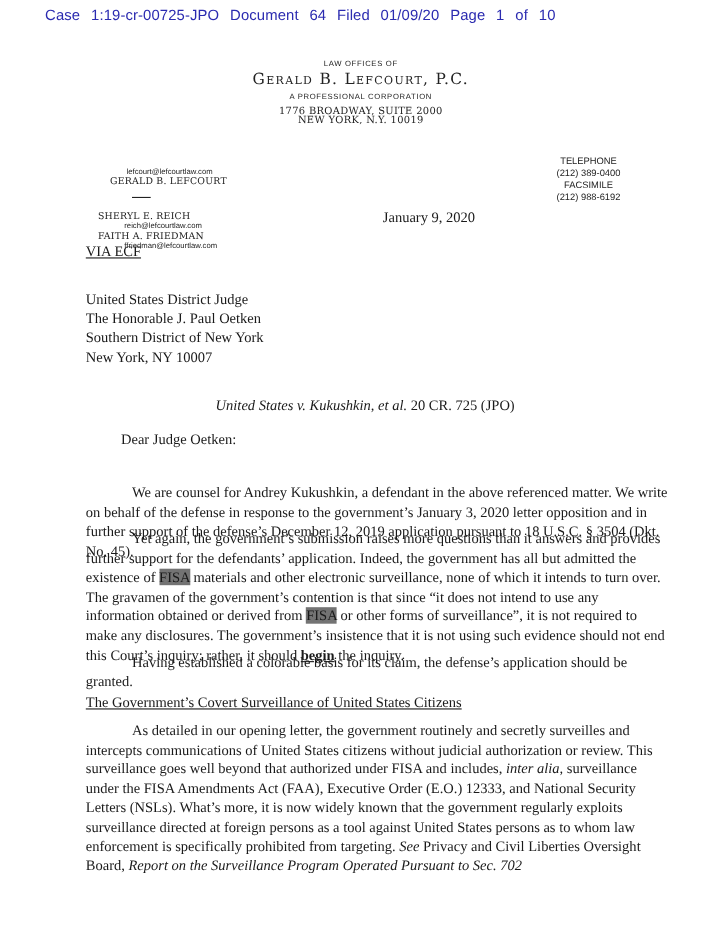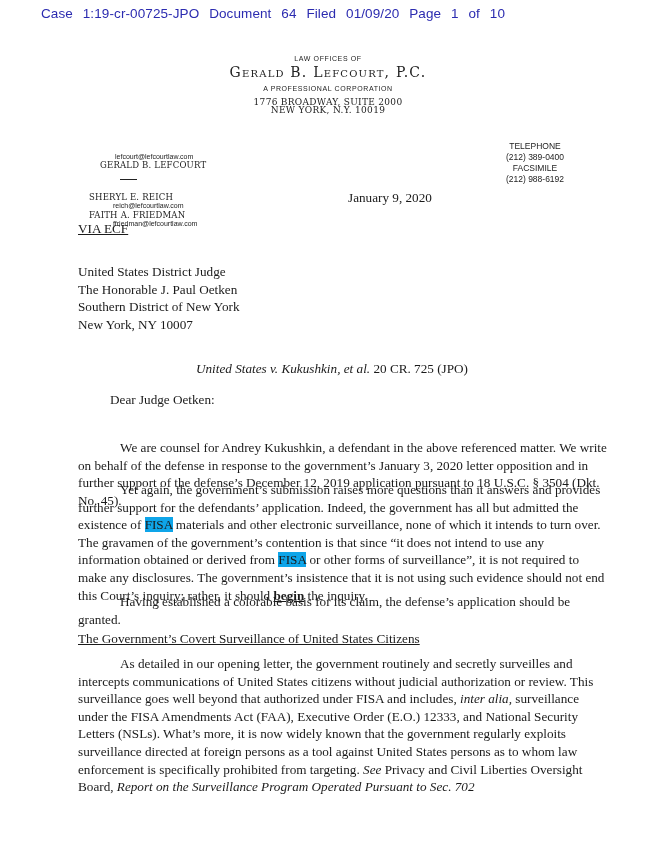--- a/index.html
+++ b/index.html
@@ -10,21 +10,21 @@
     .lh-name { font-family: "DejaVu Serif", serif; font-size: 14px; letter-spacing: 1.2px; text-align: center; left: 0; width: 656px; color: #222; font-variant: small-caps; }
     .lh-addr { font-family: "DejaVu Serif", serif; font-size: 9px; letter-spacing: 0.3px; text-align: center; left: 0; width: 656px; color: #222; }
     .atty-name { font-family: "DejaVu Serif", serif; font-size: 8.5px; letter-spacing: 0.2px; color: #222; }
     .atty-email { font-family: "Liberation Sans", sans-serif; font-size: 7px; color: #222; }
     .contact { font-family: Liberation Sans, sans-serif; font-size: 8.5px; color: #222; text-align: center; width: 130px; left: 470px; line-height: 11px; }
     .dash { left: 120px; top: 179px; width: 17px; height: 1px; background: #222; }
     .serif-text { font-family: "Liberation Serif", serif; font-size: 13.2px; line-height: 17.6px; color: #1a1a1a; }
     .para { left: 78px; width: 530px; text-align: left; }
     .indent { text-indent: 42px; }
     .u { text-decoration: underline; }
-    .hl { background: #0ea5e9; }
+    .hl { background: #737373; }
     .i { font-style: italic; }
     .bu { font-weight: bold; text-decoration: underline; }
     .heading { font-weight: normal; text-decoration: underline; }
   </style>
 </head>
 <body>
 
 <div class="abs header-stamp">
   <span>Case 1:19-cr-00725-JPO</span>
   <span>Document 64</span>

